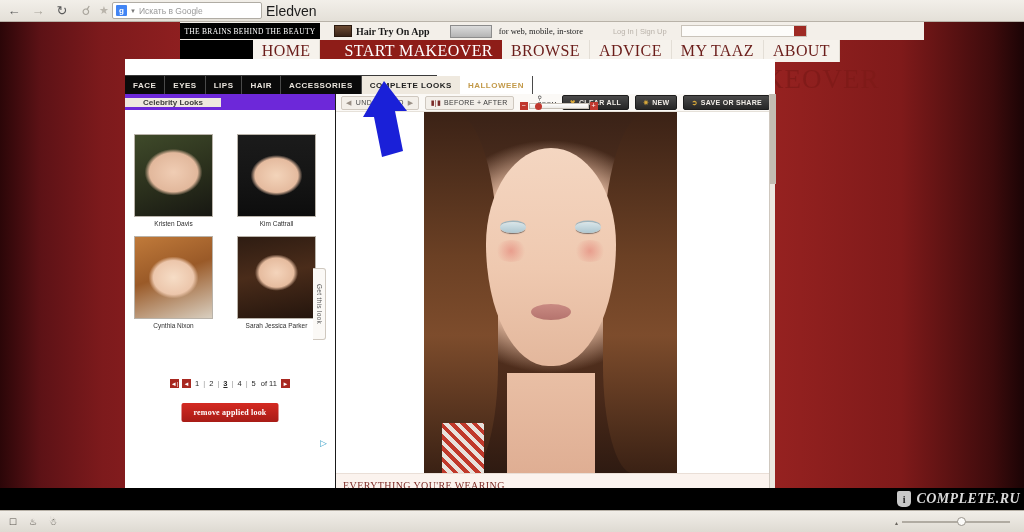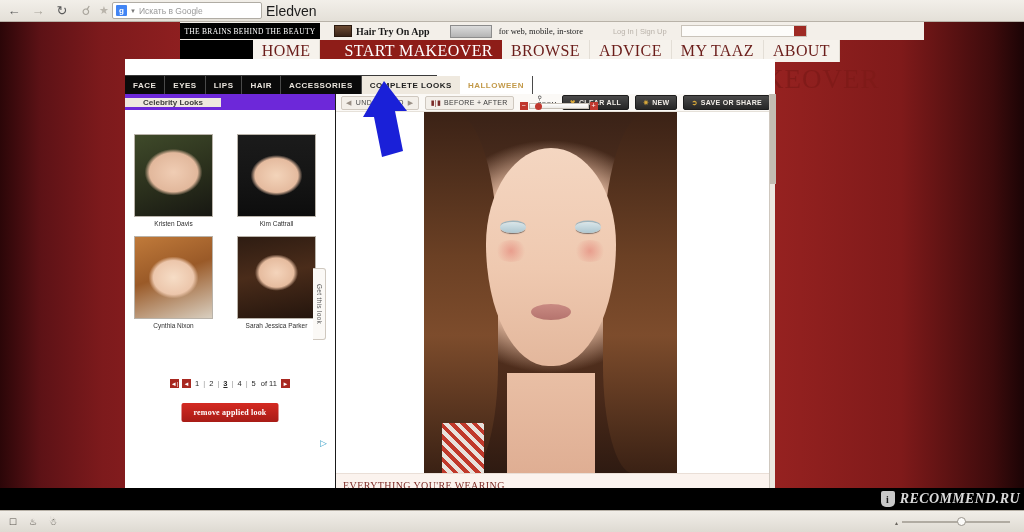--- a/index.html
+++ b/index.html
@@ -606,21 +606,21 @@
   <svg id="blue-arrow" viewBox="0 0 50 78">
     <polygon points="24,0 47,30 35,30 43,70 22,76 14,36 3,36" fill="#1a20d8"></polygon>
   </svg>
 
 </div>
 
 <div id="blackband"></div>
 
 <div id="watermark">
   <span class="wm-ic">i</span>
-  <span>RECOMMEND.RU</span>
+  <span>COMPLETE.RU</span>
 </div>
 
 <div id="taskbar">
   <div class="tb-ic">☐</div>
   <div class="tb-ic">♨</div>
   <div class="tb-ic">☃</div>
   <div id="tb-caret">▴</div>
   <div id="tb-slider">
     <span class="rail"></span>
     <span class="knob"></span>

